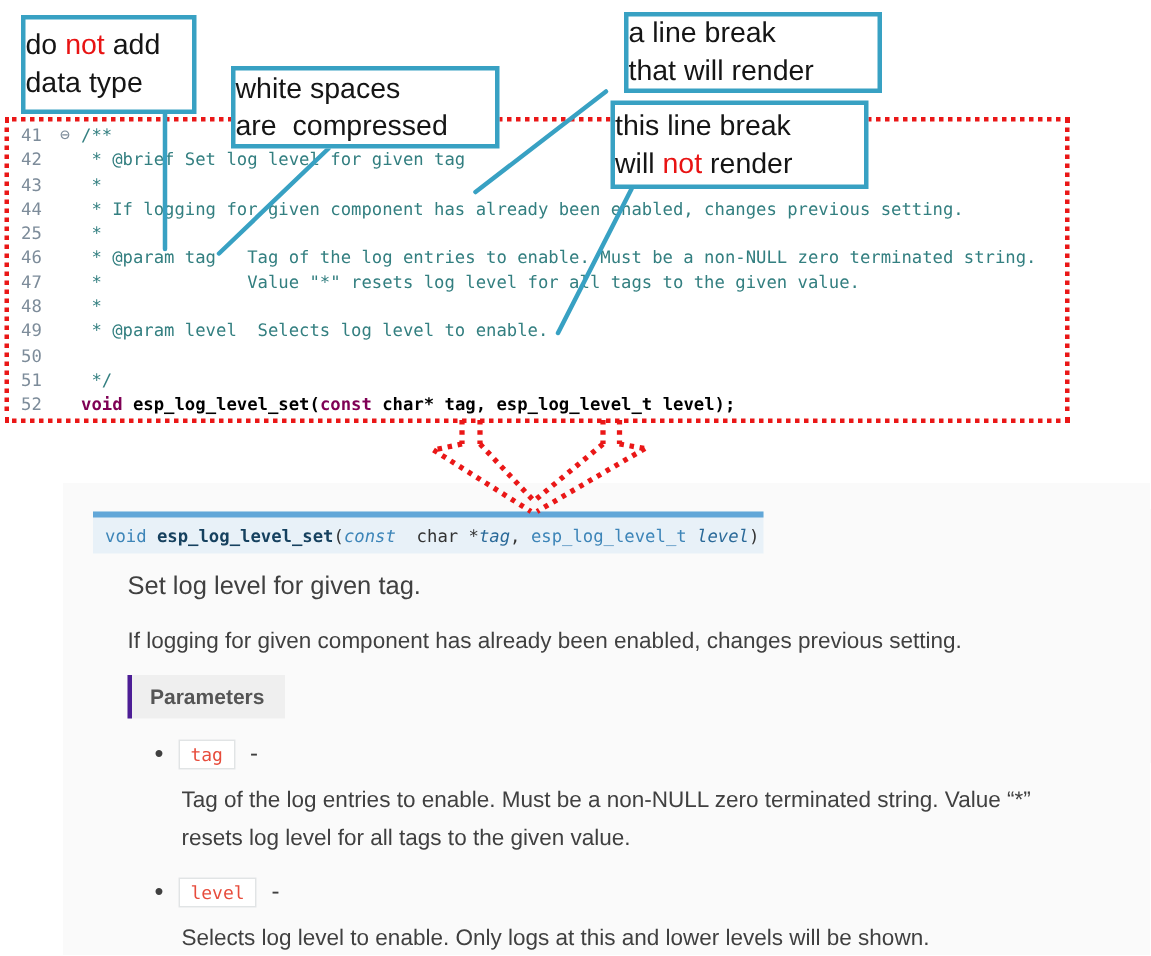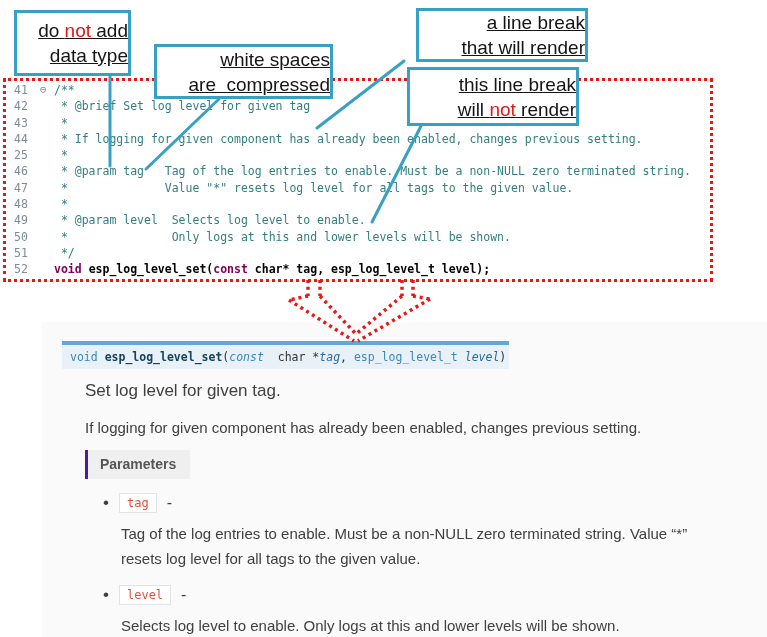--- a/index.html
+++ b/index.html
@@ -6,22 +6,22 @@
   #stage{position:relative;width:767px;height:637px;background:#ffffff;overflow:hidden;
          font-family:"Liberation Sans",sans-serif;}
 
   
   #overlay{position:absolute;left:0;top:0;z-index:5;pointer-events:none;}
   .tl{stroke:#38a1c3;stroke-width:3;stroke-linecap:round;}
   .ra{stroke:#ea1717;stroke-width:3.5;fill:none;stroke-dasharray:3 3.8;stroke-linecap:butt;}
 
   
   .callout{position:absolute;z-index:6;background:#ffffff;border:3px solid #38a1c3;
-           display:flex;flex-direction:column;justify-content:center;align-items:flex-end;
-           text-align:center;font-size:19px;line-height:25px;color:#151515;box-sizing:border-box;text-decoration:underline;}
+           display:flex;flex-direction:column;justify-content:center;align-items:flex-start;
+           text-align:center;font-size:19px;line-height:25px;color:#151515;box-sizing:border-box;}
   .callout-line{white-space:pre;}
   .red{color:#e81313;}
   #co0{left:14px;top:10px;width:117px;height:66px;}
   #co1{left:154px;top:44px;width:179px;height:55px;}
   #co2{left:416px;top:8px;width:172px;height:54px;}
   #co3{left:407px;top:67px;width:172px;height:59px;}
 
   
   #code-frame{position:absolute;left:3px;top:78px;width:710px;height:204px;z-index:1;
               border:3px dotted #ea1717;box-sizing:border-box;padding-top:2px;background:#fff;}
@@ -107,21 +107,20 @@
           <span class="code-text"><span class="c-comment"> *</span></span>
         </div>
         <div class="code-line">
           <span class="ln">49</span>
           <span class="fold"></span>
           <span class="code-text"><span class="c-comment"> * @param level  Selects log level to enable.</span></span>
         </div>
         <div class="code-line">
           <span class="ln">50</span>
           <span class="fold"></span>
-          <span class="code-text"><span class="c-comment"> *               Only logs at this and lower levels will be shown.</span></span>
         </div>
         <div class="code-line">
           <span class="ln">51</span>
           <span class="fold"></span>
           <span class="code-text"><span class="c-comment"> */</span></span>
         </div>
         <div class="code-line">
           <span class="ln">52</span>
           <span class="fold"></span>
           <span class="code-text"><span class="c-keyword">void</span><span class="c-plain"> esp_log_level_set(</span><span class="c-keyword">const</span><span class="c-plain"> char* tag, esp_log_level_t level);</span></span>

